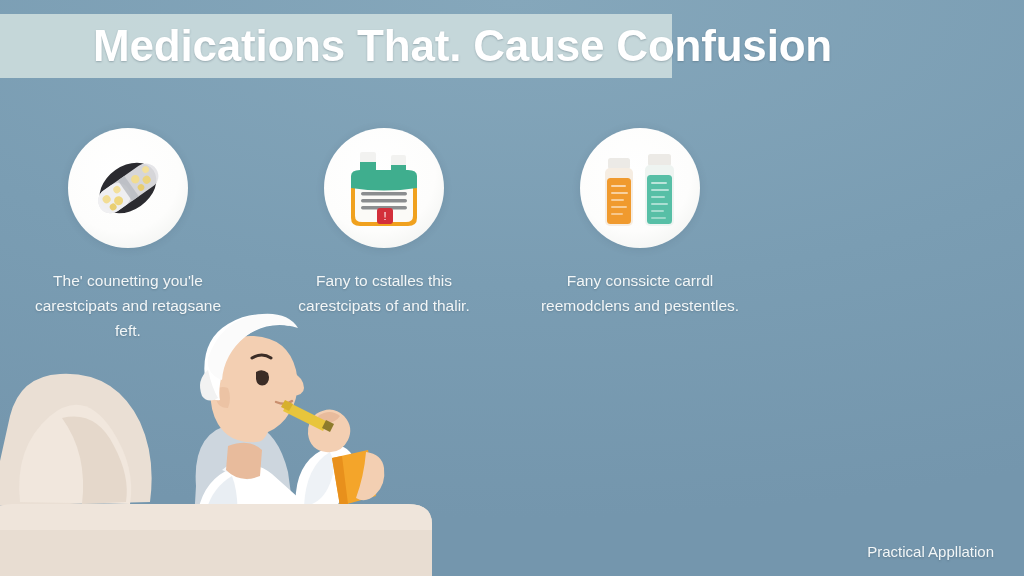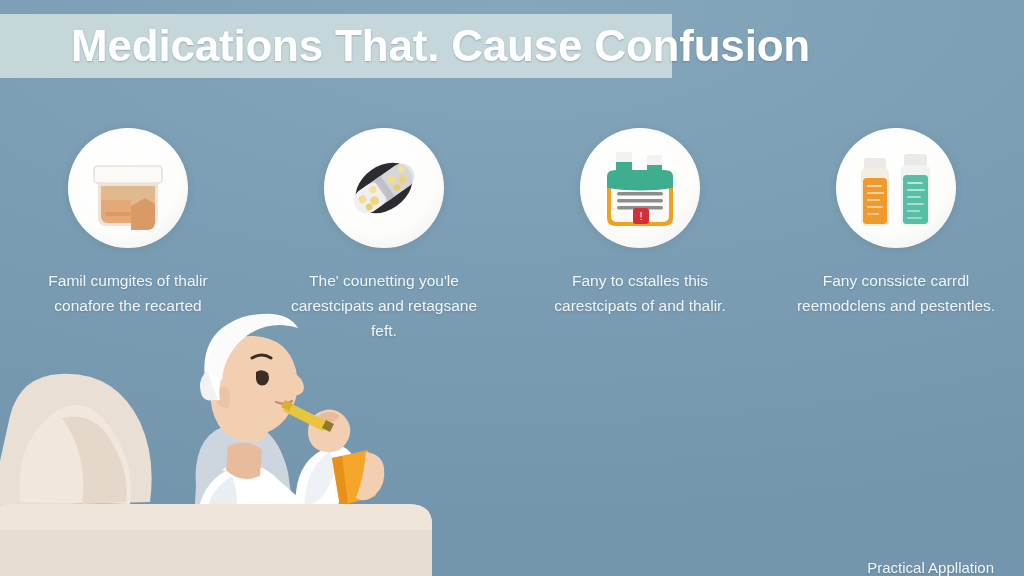--- a/index.html
+++ b/index.html
@@ -27,21 +27,21 @@
     position: absolute;
     left: 0;
     top: 14px;
     width: 672px;
     height: 64px;
     background: #cbdbdc;
     opacity: 0.92;
   }
   #title-text {
     position: absolute;
-    left: 71px;
+    left: 93px;
     top: 16px;
     width: 900px;
     height: 60px;
     line-height: 60px;
     color: #ffffff;
     font-size: 44px;
     font-weight: bold;
     letter-spacing: -0.2px;
     white-space: nowrap;
     text-shadow: 0 1px 2px rgba(60,80,95,0.35);
@@ -91,49 +91,36 @@
     left: 0;
     bottom: 0;
     width: 440px;
     height: 270px;
   }
 
   
   #footer-label {
     position: absolute;
     right: 30px;
-    bottom: 0;
+    bottom: 16px;
     color: #f3f7f8;
     font-size: 15px;
     text-shadow: 0 1px 2px rgba(55,75,90,0.35);
   }
 </style>
 </head>
 <body>
 
 <div id="poster">
 
   <div id="title-banner"></div>
   <div id="title-text">Medications That. Cause Confusion</div>
 
   <div id="columns">
 
-    <div class="column">
-      <div class="icon-circle">
-        <svg class="icon-art" viewBox="0 0 120 120">
-          <path d="M30 52 h60 v38 a8 8 0 0 1 -8 8 h-44 a8 8 0 0 1 -8 -8 z" fill="#f0e2d5"></path>
-          <path d="M33 58 h54 v30 a7 7 0 0 1 -7 7 h-40 a7 7 0 0 1 -7 -7 z" fill="#e0b98f"></path>
-          <path d="M33 72 h30 v23 h-23 a7 7 0 0 1 -7 -7 z" fill="#e6a877"></path>
-          <path d="M63 78 l14 -8 l10 6 v19 a7 7 0 0 1 -7 7 h-17 z" fill="#d99a66"></path>
-          <rect x="37" y="84" width="26" height="4" rx="2" fill="#d99a66"></rect>
-          <rect x="26" y="38" width="68" height="17" rx="3.5" fill="#fcfaf7" stroke="#e6e2db" stroke-width="1.5"></rect>
-        </svg>
-      </div>
-      <div class="col-text">Famil cumgites of thalir conafore the recarted</div>
-    </div>
 
     <div class="column">
       <div class="icon-circle">
         <svg class="icon-art" viewBox="0 0 120 120">
           <ellipse cx="60" cy="60" rx="31" ry="22" transform="rotate(-35 60 60)" fill="#2b2b30"></ellipse>
           <g transform="rotate(-35 60 60)">
             <rect x="26" y="48" width="68" height="25" rx="12.5" fill="#e3e3e6" opacity="0.93"></rect>
             <rect x="26" y="48" width="34" height="25" rx="12.5" fill="#f0f0f2" opacity="0.95"></rect>
             <rect x="56" y="48" width="8" height="25" fill="#b9bcc2" opacity="0.85"></rect>
             <circle cx="36" cy="57" r="4" fill="#f2dd94"></circle>

